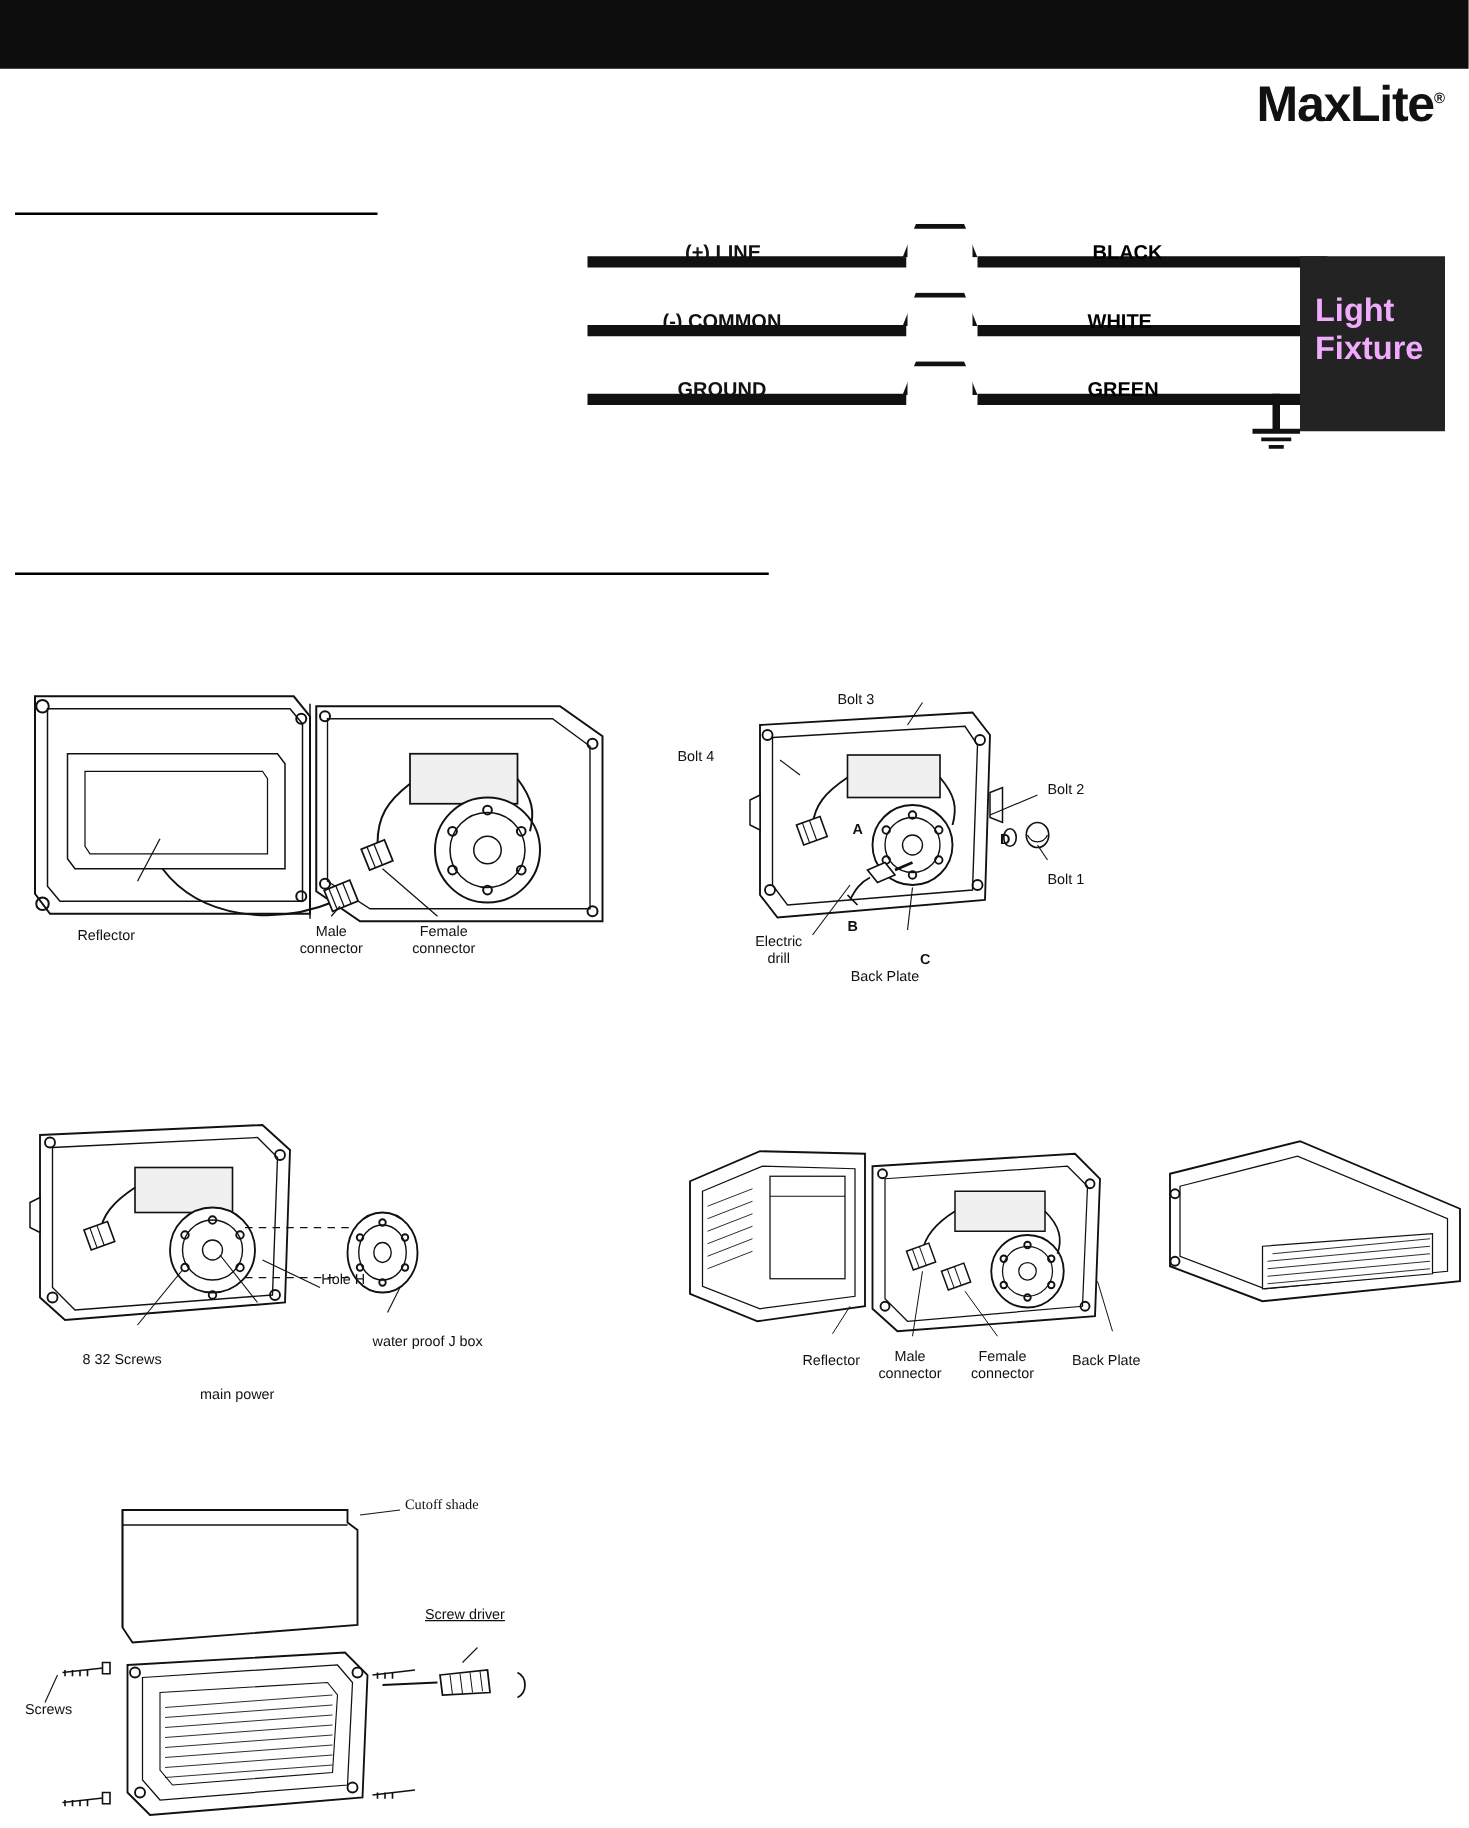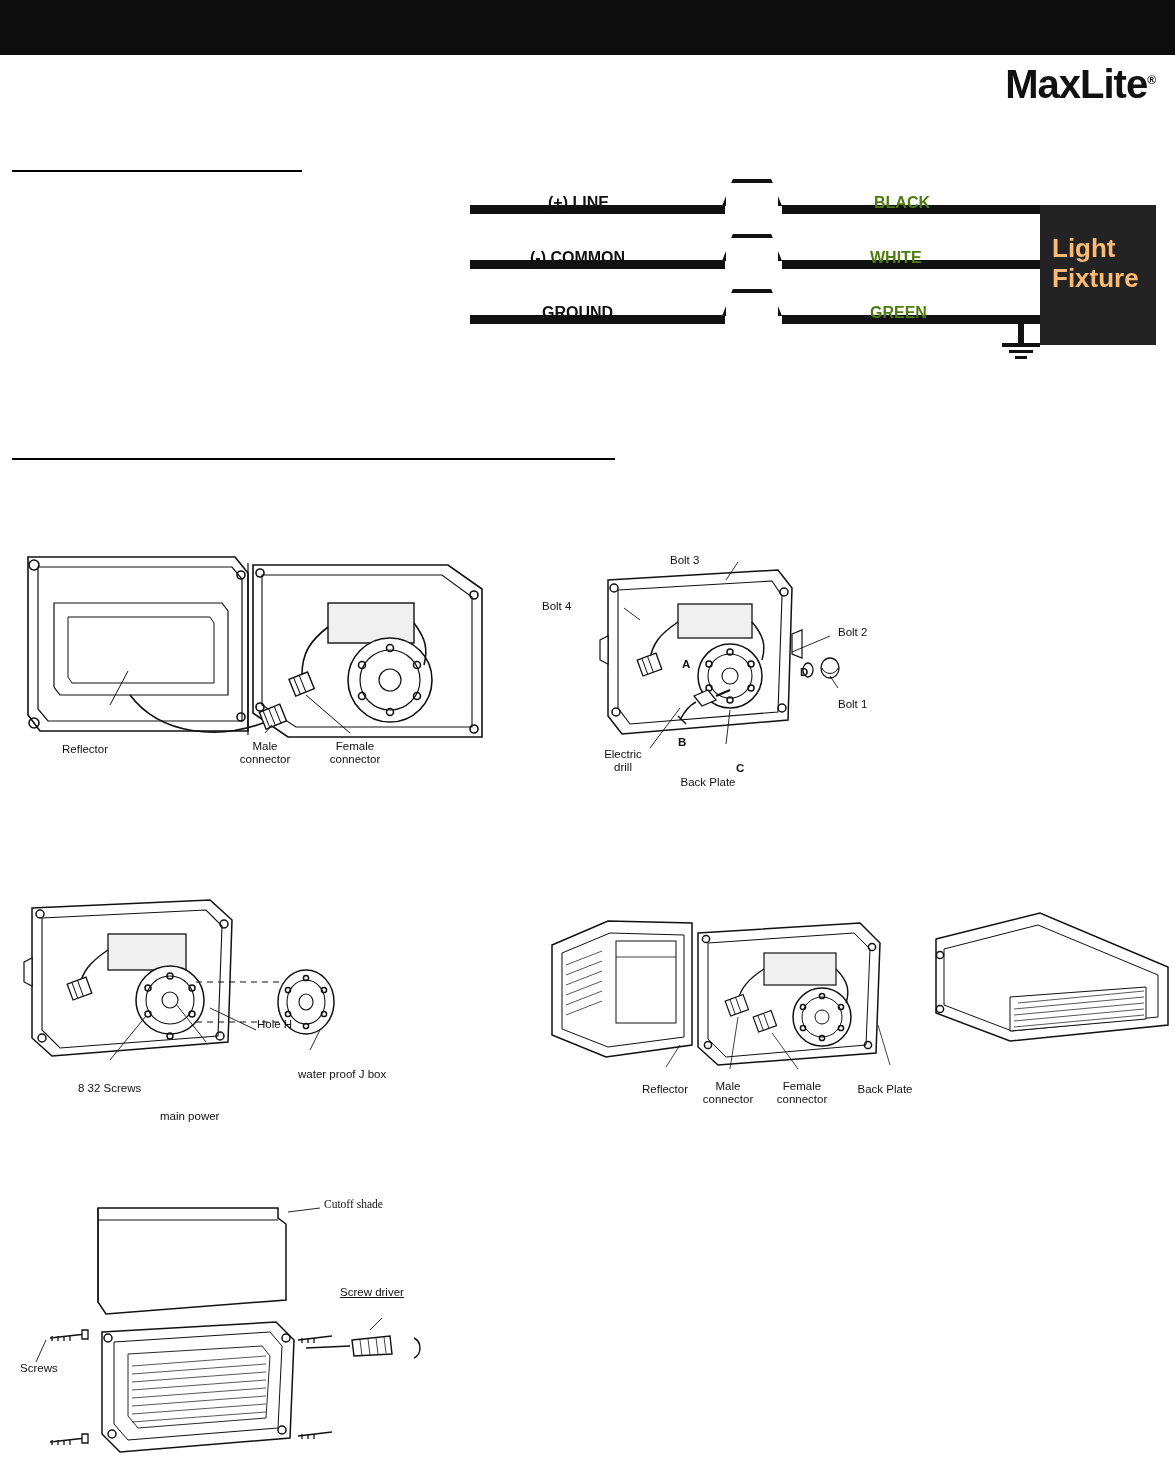--- a/index.html
+++ b/index.html
@@ -45,25 +45,25 @@
     background:#fff;
     border:4px solid #111;
     border-bottom:none;
     box-sizing:border-box;
     clip-path: polygon(18% 0, 82% 0, 100% 100%, 0% 100%);
   }
   .wire-label-l {
     position:absolute; font-weight:bold; font-size:16px; color:#111; top:-11px;
   }
   .wire-label-r {
-    position:absolute; font-weight:bold; font-size:16px; color:#4d7c0f; top:-11px;
+    position:absolute; font-weight:bold; font-size:16px; color:#000000; top:-11px;
   }
   .fixture-box {
     position:absolute; left:570px; top:30px; width:116px; height:140px;
-    background:#232323; color:#fdba74;
+    background:#232323; color:#f0abfc;
     font-weight:bold; font-size:26px; line-height:30px;
     padding:28px 0 0 12px; box-sizing:border-box;
   }
   .ground-drop {
     position:absolute; left:548px; top:140px; width:6px; height:30px; background:#111;
   }
   .ground-sym {
     position:absolute; left:532px; top:168px; width:38px; height:18px;
   }
   .ground-sym i { display:block; background:#111; margin:0 auto 3px auto; }
@@ -296,21 +296,21 @@
     <path d="M186 92 L272 92" stroke-dasharray="6 5" stroke-width="1"></path>
     <path d="M186 132 L272 132" stroke-dasharray="6 5" stroke-width="1"></path>
 
     <path d="M100 170 L136 126" stroke-width="0.9"></path>
     <path d="M196 152 L166 114" stroke-width="0.9"></path>
     <path d="M246 140 L200 118" stroke-width="0.9"></path>
     <path d="M300 160 L310 140" stroke-width="0.9"></path>
   </svg>
   <div class="cap-text left" style="left:247px; top:128px;">Hole H</div>
   <div class="cap-text left" style="left:288px; top:178px;">water proof J box</div>
-  <div class="cap-text left" style="left:68px; top:192px;">8 32 Screws</div>
+  <div class="cap-text left" style="left:56px; top:192px;">8 32 Screws</div>
   <div class="cap-text left" style="left:150px; top:192px;margin-top:28px;">main power</div>
 </div>
 
 <div class="fig" style="left:540px; top:905px; width:630px; height:200px;">
   <svg width="630" height="175" viewBox="0 0 630 175" fill="none" stroke="#111" stroke-width="1.5">
 
     <path d="M12 40 L68 16 L152 18 L152 140 L66 152 L12 130 Z" fill="#fff"></path>
     <path d="M22 48 L70 28 L144 30 L144 132 L68 142 L22 124 Z" fill="#fff" stroke-width="1"></path>
     <g stroke-width="0.7">
       <line x1="26" y1="60" x2="62" y2="46"></line>

